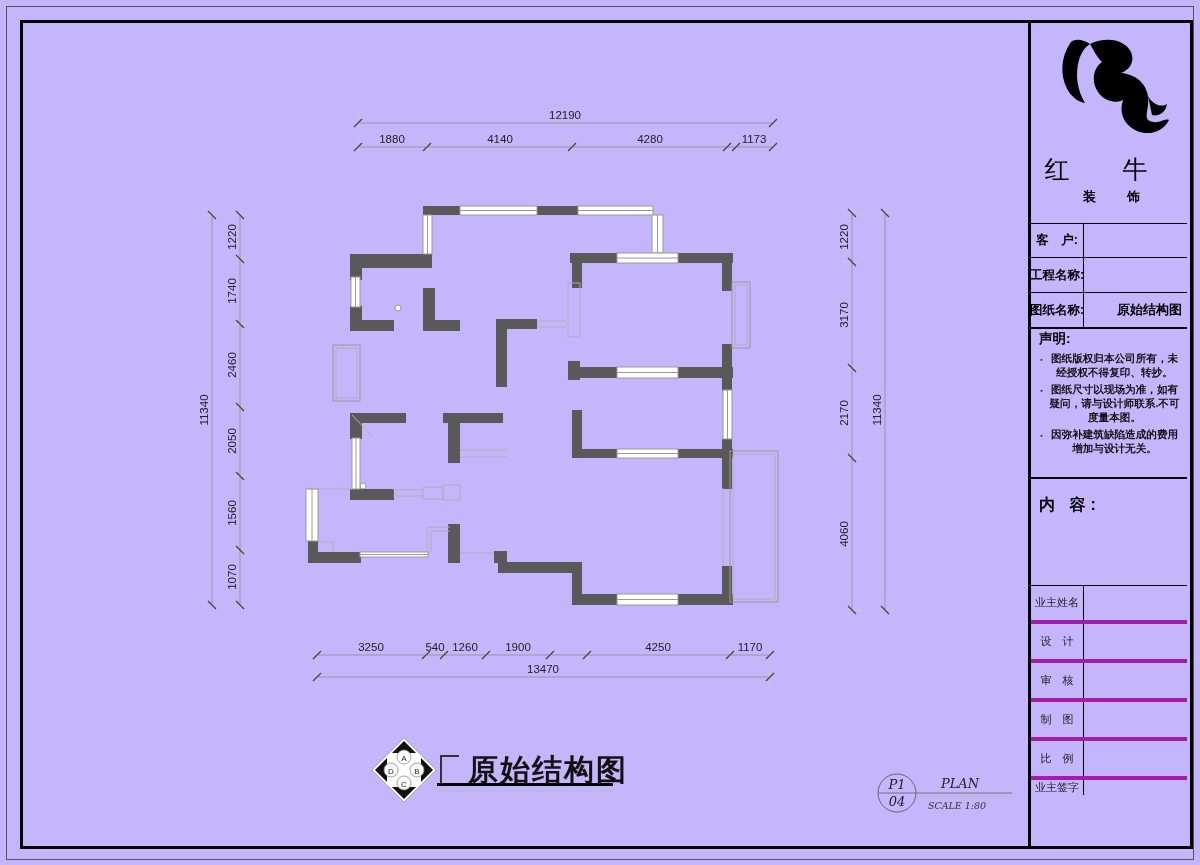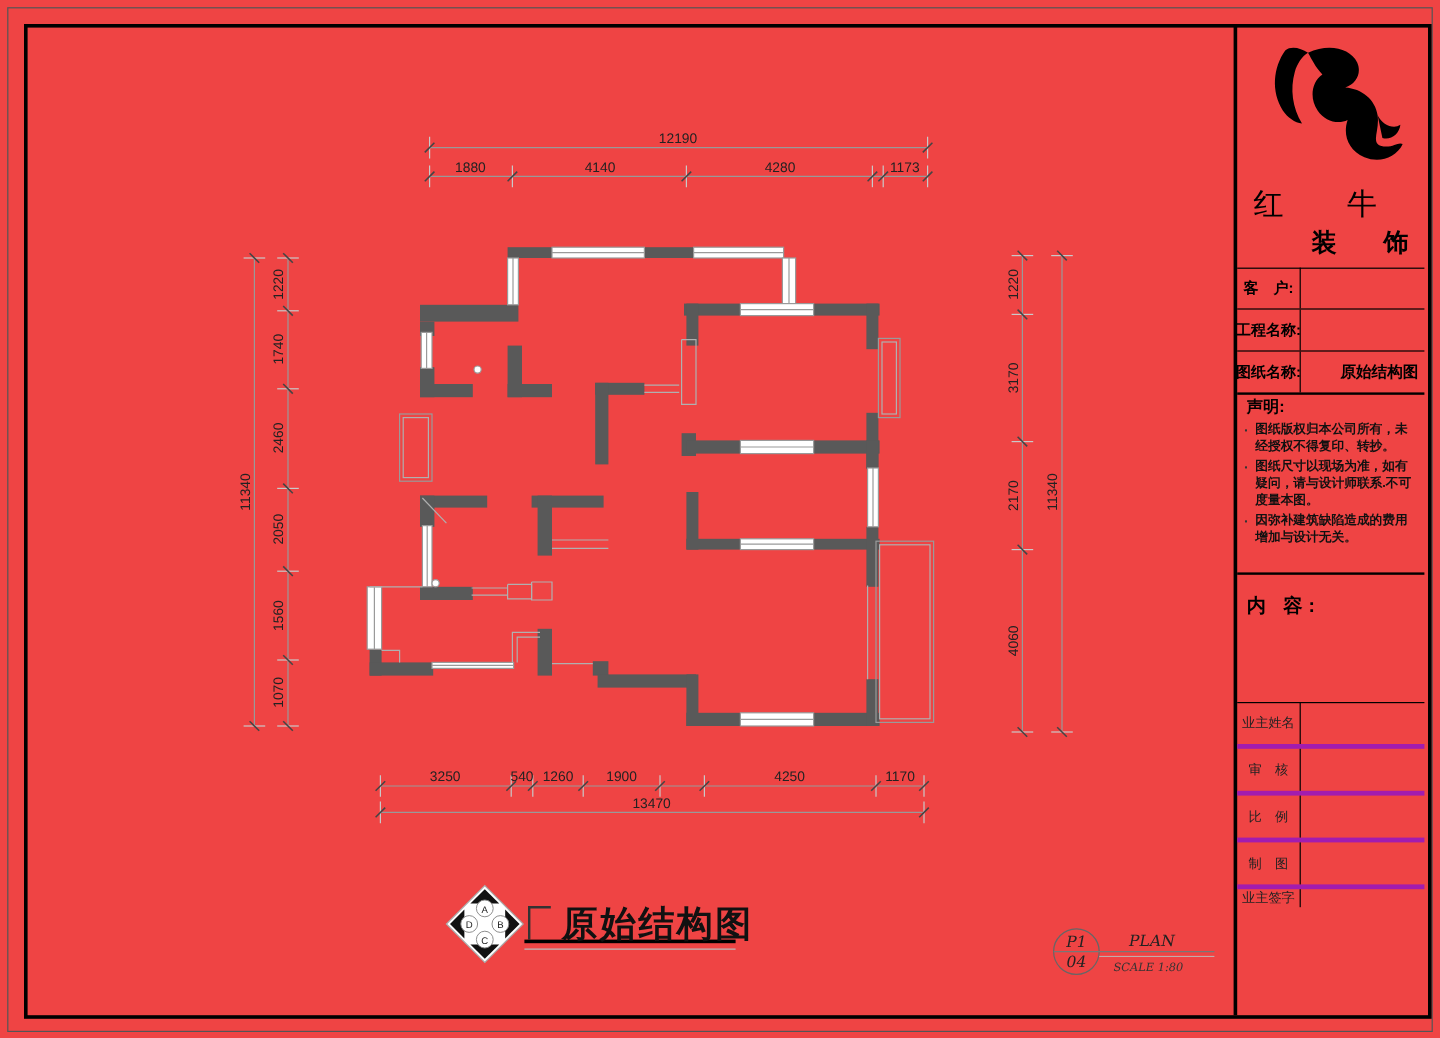--- a/index.html
+++ b/index.html
@@ -1,38 +1,38 @@
 <!DOCTYPE html>
 <html><head>
 <meta charset="utf-8">
 <style>
   html,body{margin:0;padding:0;background:#e8e8e8;}
-  #sheet{position:relative;width:1200px;height:865px;background:#ef4444;overflow:hidden;
+  #sheet{position:relative;width:1200px;height:865px;background:#c4b5fd;overflow:hidden;
          font-family:"Liberation Sans",sans-serif;}
   .abs{position:absolute;}
   
   #outer-border{left:6px;top:6px;width:1186px;height:852px;border:1px solid #555;}
   #main-frame{left:20px;top:20px;width:1167px;height:823px;border:3px solid #000;}
   #tb-divider{left:1028px;top:20px;width:3px;height:826px;background:#000;}
   
   #title-block{left:1031px;top:20px;width:156px;height:823px;}
   #logo-area{left:0;top:0;width:156px;height:203px;border-bottom:1px solid #000;}
   #logo-name-top{left:8px;top:133px;width:128px;text-align:center;font-size:25px;font-weight:400;
                  letter-spacing:14px;color:#000;white-space:nowrap;}
-  #logo-name-bottom{left:52px;top:168px;width:100px;text-align:right;font-size:21px;font-weight:700;
+  #logo-name-bottom{left:52px;top:168px;width:100px;text-align:left;font-size:13px;font-weight:700;
                  letter-spacing:9px;color:#000;white-space:nowrap;}
   #fields{left:0;top:203px;width:156px;}
   .fr{display:flex;height:34px;border-bottom:1px solid #000;}
   .fr .lab{width:52px;border-right:1px solid #000;display:flex;align-items:center;justify-content:center;
            font-size:12.5px;font-weight:700;color:#000;white-space:nowrap;}
   .fr .val{flex:1;display:flex;align-items:center;justify-content:center;font-size:13px;font-weight:700;color:#000;}
   #fields .fr:last-child{border-bottom:2px solid #000;gap:28px;}
   #statement{left:0;top:301px;width:156px;height:156px;border-bottom:2px solid #000000;}
   #statement h4{margin:9px 0 4px 8px;font-size:13.5px;font-weight:700;color:#000;}
-  #statement ul{margin:0 4px 0 6px;padding:0;list-style:none;}
+  #statement ul{margin:0 4px 0 6px;padding:0;list-style:none;text-align:center;}
   #statement li{display:flex;font-size:10.6px;font-weight:600;color:#111;line-height:1.32;margin-bottom:3px;}
   #statement li .blt{width:9px;flex:none;font-size:7px;padding-top:3px;color:#333;}
   #content-area{left:0;top:465px;width:156px;height:100px;border-bottom:1px solid #000;}
   #content-heading{margin:10px 0 0 8px;font-size:16px;font-weight:700;letter-spacing:5px;color:#000;}
   #rows{left:0;top:565px;width:156px;}
   .rr{display:flex;border-bottom:4px solid #a21caf;}
   .rr .lab{width:52px;border-right:1px solid #000;display:flex;align-items:center;justify-content:center;
            font-size:11px;color:#222;white-space:nowrap;}
   .rr .val{flex:1;}
   .rr:last-child{border-bottom:none;}
@@ -368,31 +368,35 @@
     <div class="abs" id="content-area">
       <div id="content-heading">内 容:</div>
     </div>
 
     <div class="abs" id="rows">
         <div class="rr" style="height: 35px;">
           <div class="lab">业主姓名</div>
           <div class="val"></div>
         </div>
         <div class="rr" style="height: 35px;">
+          <div class="lab">设　计</div>
+          <div class="val"></div>
+        </div>
+        <div class="rr" style="height: 35px;">
           <div class="lab">审　核</div>
+          <div class="val"></div>
+        </div>
+        <div class="rr" style="height: 35px;">
+          <div class="lab">制　图</div>
           <div class="val"></div>
         </div>
         <div class="rr" style="height: 35px;">
           <div class="lab">比　例</div>
           <div class="val"></div>
         </div>
-        <div class="rr" style="height: 35px;">
-          <div class="lab">制　图</div>
-          <div class="val"></div>
-        </div>
         <div class="rr" style="height: 46px; flex-direction: column;">
           <div class="lab">业主签字</div>
           <div class="val"></div>
         </div>
       </div>
   </div>
 
 </div>
 
 </body></html>

